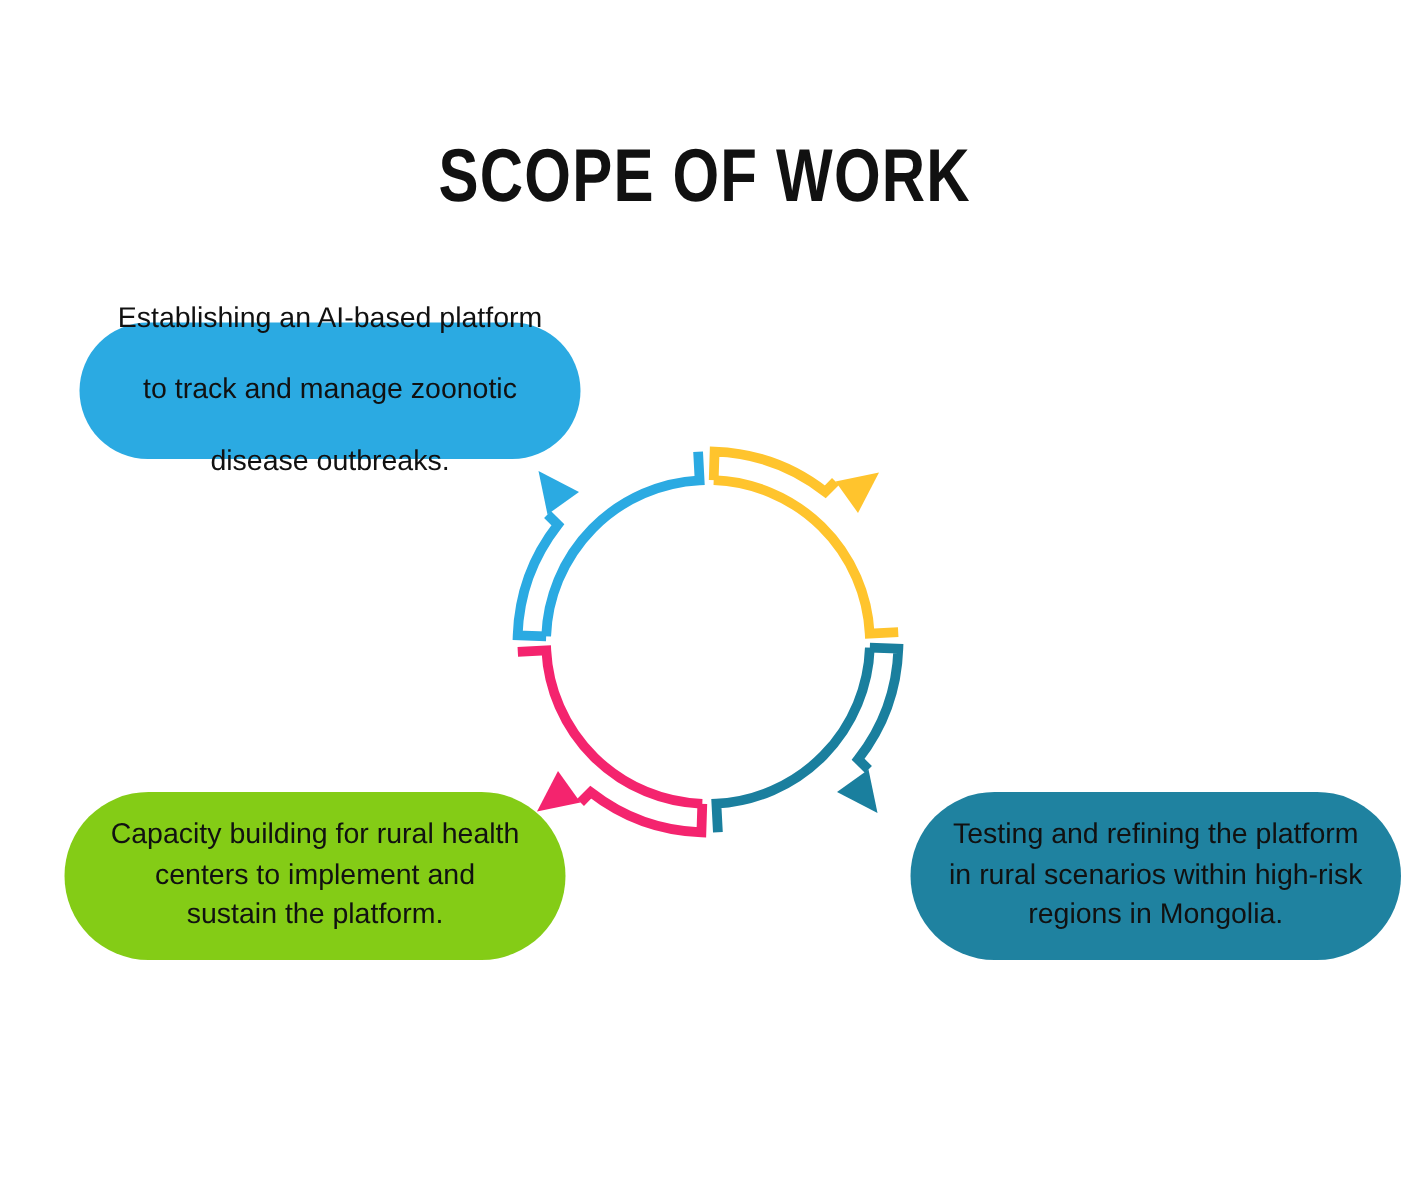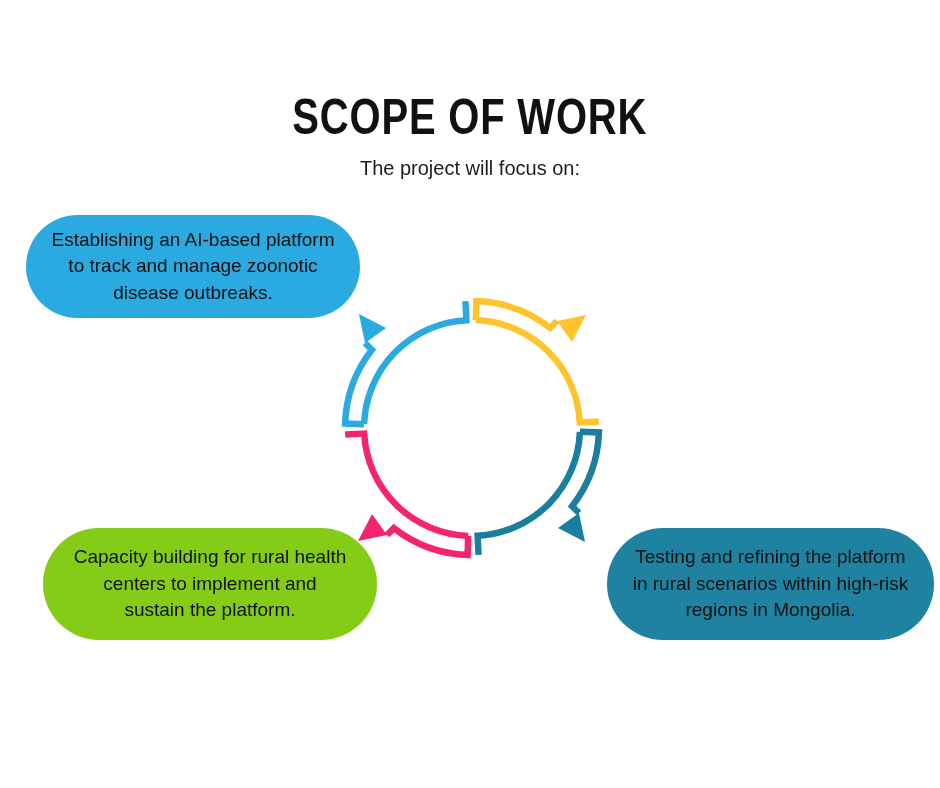--- a/index.html
+++ b/index.html
@@ -43,40 +43,39 @@
     flex-direction: column;
     align-items: center;
     justify-content: center;
     text-align: center;
     color: #111111;
     font-size: 19px;
     line-height: 26.5px;
     font-weight: 400;
   }
   .bubble .line { display: block; }
-  .bubble-top-left     { left: 26px;  top: 215px; width: 334px; height: 103px; border-radius: 58px; }
+  .bubble-top-left     { left: 53px;  top: 215px; width: 334px; height: 91px; border-radius: 58px; gap: 21px; }
   .bubble-top-right    { left: 577px; top: 213px; width: 331px; height: 115px; border-radius: 58px; }
   .bubble-bottom-left  { left: 43px;  top: 528px; width: 334px; height: 112px; border-radius: 56px; }
   .bubble-bottom-right { left: 607px; top: 528px; width: 327px; height: 112px; border-radius: 56px; }
   .cycle-svg {
     position: absolute;
     left: 322px; top: 278px;
     width: 300px; height: 300px;
   }
 </style>
 </head>
 <body>
 
 <div class="canvas">
 
   <div class="page-title">
     <span class="condensed">SCOPE OF WORK</span>
   </div>
 
-  <div class="page-subtitle">The project will focus on:</div>
 
   <div class="bubble bubble-top-left" style="background-color: rgb(43, 170, 226);">
     <span class="line">Establishing an AI-based platform</span>
     <span class="line">to track and manage zoonotic</span>
     <span class="line">disease outbreaks.</span>
   </div>
 
 
   <div class="bubble bubble-bottom-left" style="background-color: #84cc16;">
     <span class="line">Capacity building for rural health</span>

